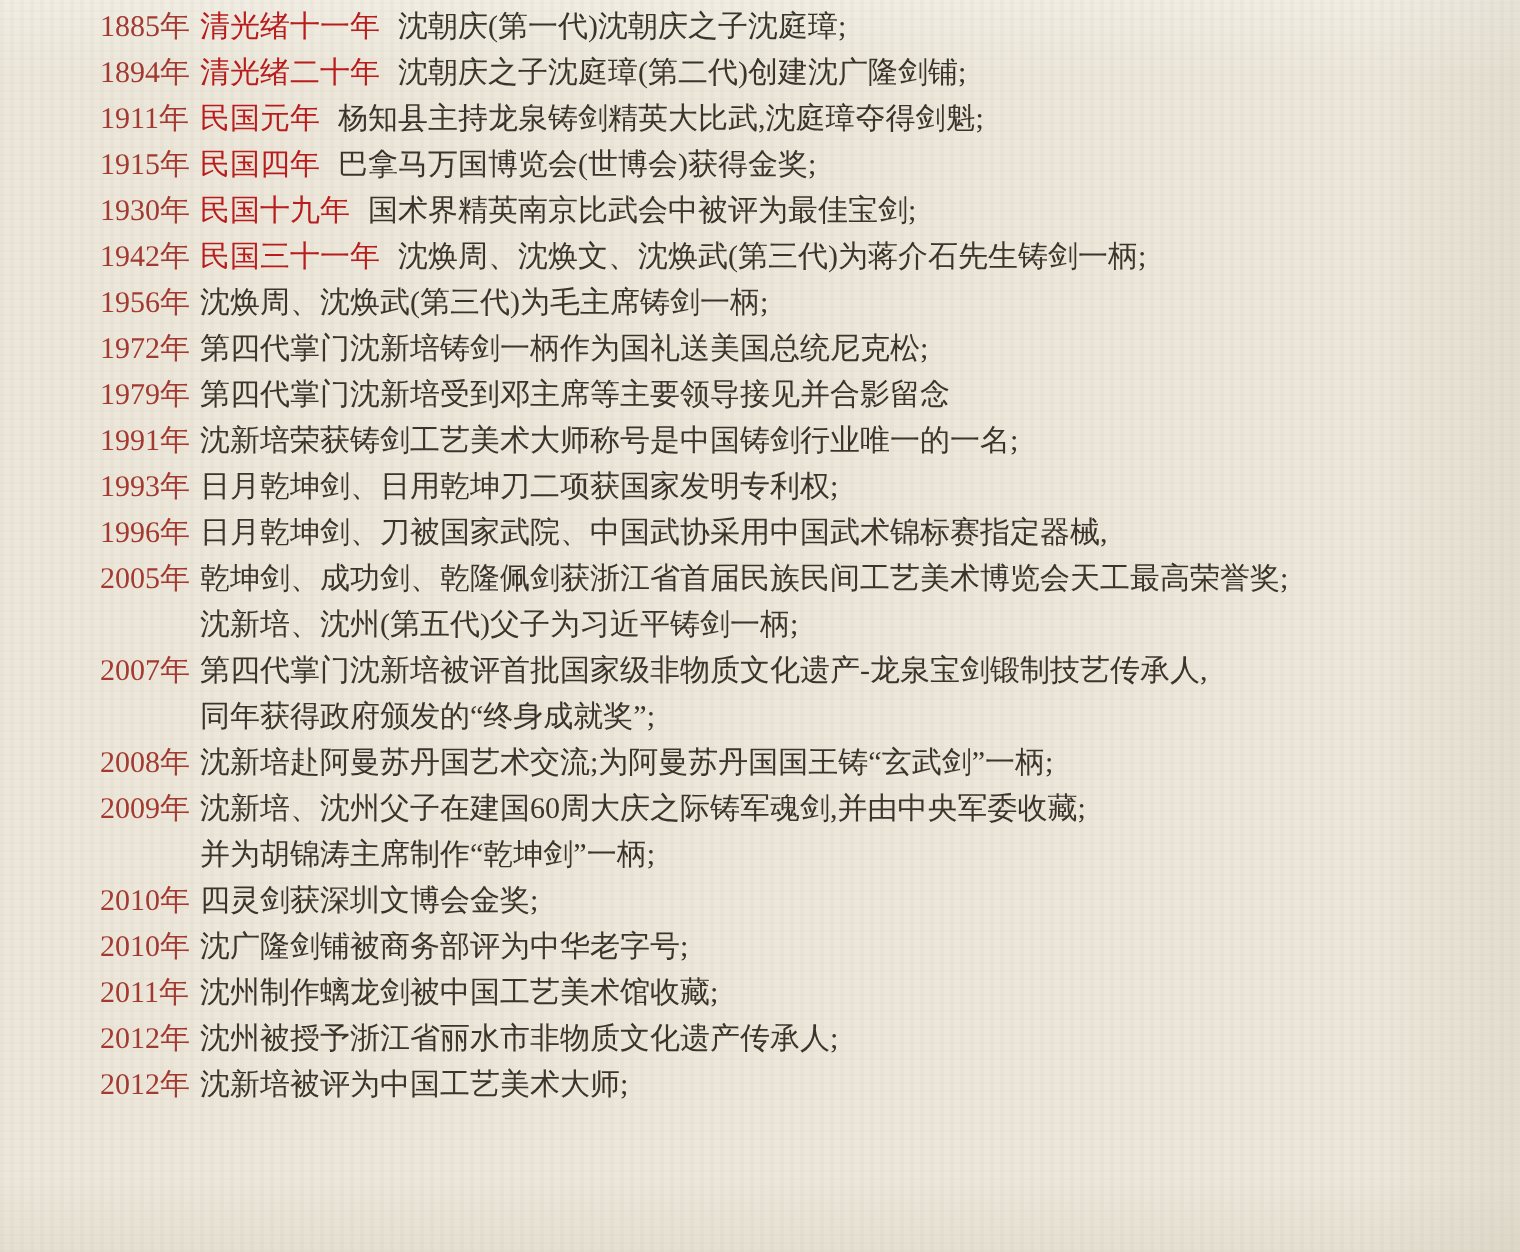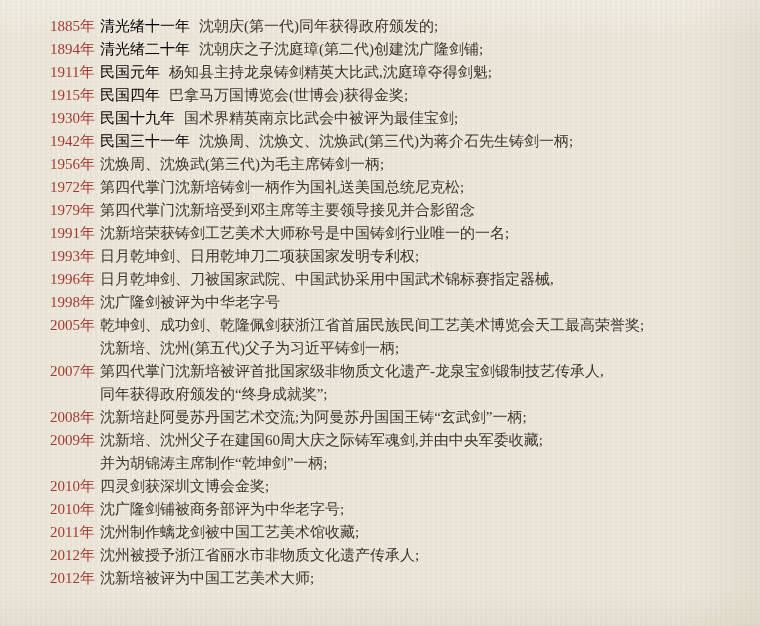--- a/index.html
+++ b/index.html
@@ -15,52 +15,52 @@
       repeating-linear-gradient(90deg, rgba(178,168,148,0.07) 0px, rgba(178,168,148,0.07) 2px, rgba(0,0,0,0) 2px, rgba(0,0,0,0) 5px),
       repeating-linear-gradient(0deg, rgba(178,168,148,0.05) 0px, rgba(178,168,148,0.05) 1px, rgba(0,0,0,0) 1px, rgba(0,0,0,0) 4px),
       linear-gradient(90deg, rgba(0,0,0,0) 90%, rgba(150,138,115,0.10) 100%),
       linear-gradient(180deg, rgba(255,255,255,0.25) 0%, rgba(0,0,0,0) 6%, rgba(0,0,0,0) 94%, rgba(150,138,115,0.08) 100%);
     font-family: "Liberation Serif", "DejaVu Serif", serif;
     font-size: 15px;
     line-height: 23px;
     color: #3a342c;
   }
   .timeline {
-    padding: 15px 18px 0 50px;
+    padding: 3px 18px 0 50px;
   }
   .row {
     display: flex;
     align-items: flex-start;
   }
   .year {
     flex: 0 0 50px;
     color: #a23a32;
     white-space: nowrap;
   }
   .content {
     flex: 1 1 auto;
     min-width: 0;
   }
   .era {
-    color: #000000;
+    color: #b91c1c;
     margin-right: 9px;
     white-space: nowrap;
   }
   .line {
     white-space: nowrap;
   }
 </style>
 </head>
 <body>
 
 <div class="timeline" id="timeline">
   <div class="row">
     <span class="year">1885年</span>
     <div class="content">
-        <div class="line"><span class="era">清光绪十一年</span><span>沈朝庆(第一代)同年获得政府颁发的;</span></div>
+        <div class="line"><span class="era">清光绪十一年</span><span>沈朝庆(第一代)沈朝庆之子沈庭璋;</span></div>
       </div>
   </div>
 
   <div class="row">
     <span class="year">1894年</span>
     <div class="content">
         <div class="line"><span class="era">清光绪二十年</span><span>沈朝庆之子沈庭璋(第二代)创建沈广隆剑铺;</span></div>
       </div>
   </div>
 
@@ -127,26 +127,20 @@
       </div>
   </div>
 
   <div class="row">
     <span class="year">1996年</span>
     <div class="content">
         <div class="line">日月乾坤剑、刀被国家武院、中国武协采用中国武术锦标赛指定器械,</div>
       </div>
   </div>
 
-  <div class="row">
-    <span class="year">1998年</span>
-    <div class="content">
-        <div class="line">沈广隆剑被评为中华老字号</div>
-      </div>
-  </div>
 
   <div class="row">
     <span class="year">2005年</span>
     <div class="content">
         <div class="line">乾坤剑、成功剑、乾隆佩剑获浙江省首届民族民间工艺美术博览会天工最高荣誉奖;</div>
         <div class="line">沈新培、沈州(第五代)父子为习近平铸剑一柄;</div>
       </div>
   </div>
 
   <div class="row">

